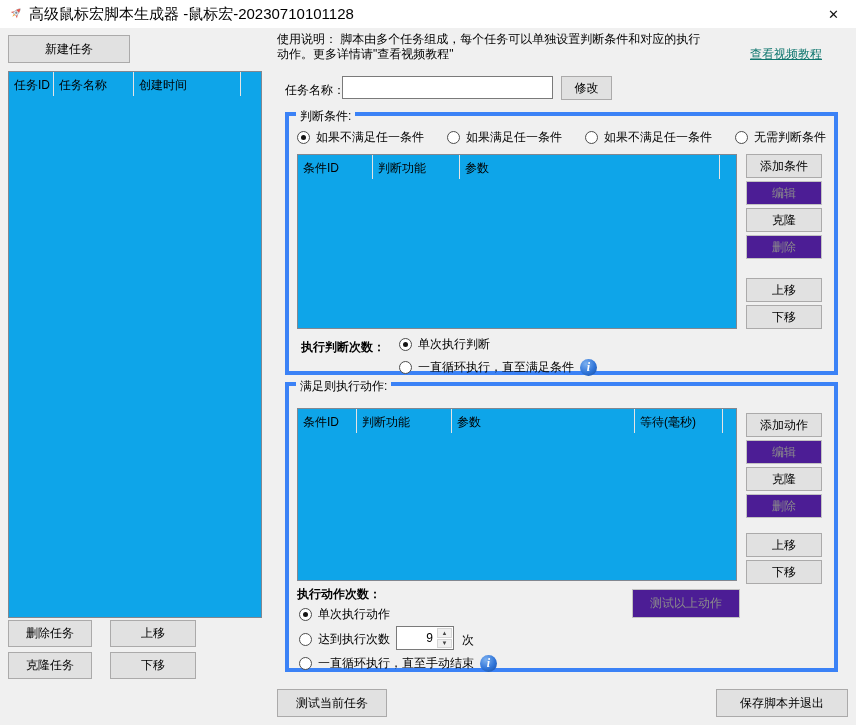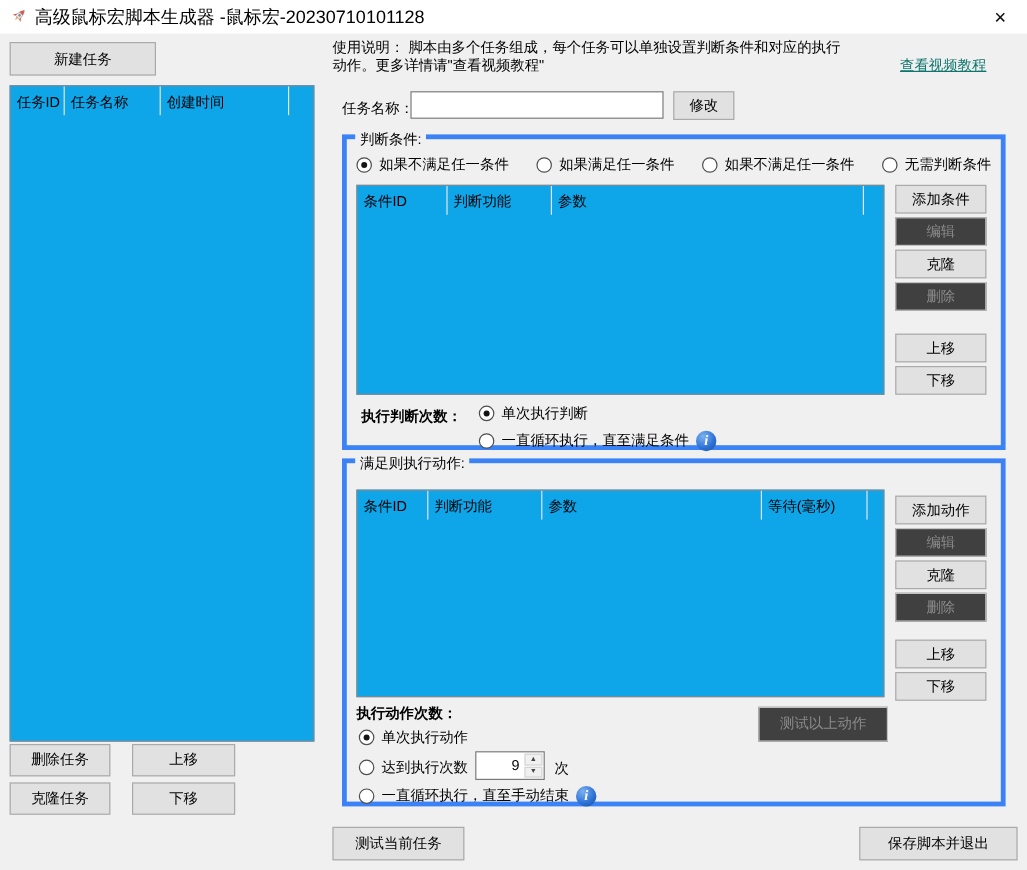--- a/index.html
+++ b/index.html
@@ -11,21 +11,21 @@
   
   .titlebar { position:absolute; left:0; top:0; width:856px; height:28px; background:#ffffff; display:flex; align-items:center; }
   .title-icon { width:16px; height:16px; margin-left:7px; flex:none; }
   .title-text { margin-left:6px; font-size:15px; white-space:nowrap; }
   .close-btn { position:absolute; right:0; top:0; width:45px; height:28px; display:flex; align-items:center; justify-content:center;
                font-size:13px; color:#111; cursor:default; background:transparent; border:none; }
 
   
   .btn { position:absolute; background:#e1e1e1; border:1px solid #abaaaa; font:inherit; color:#000;
          display:flex; align-items:center; justify-content:center; white-space:nowrap; }
-  .btn:disabled { background:#404040; border-color:#c2c2c2; color:#8b8b8b; }
+  .btn:disabled { background:#4c1d95; border-color:#c2c2c2; color:#8b8b8b; }
 
   .listview { position:absolute; background:#0ea5e9; border:1px solid #828790; }
   .lv-header { display:flex; height:24px; }
   .lv-col { border-right:1px solid #e4e4e4; padding:5px 0 0 5px; overflow:hidden; white-space:nowrap; }
   .lv-fill { flex:1; border-right:none; }
 
   .groupbox { position:absolute; border:4px solid #3b82f6; }
   .gb-label { position:absolute; top:-8px; left:7px; background:#f0f0f0; padding:0 4px; white-space:nowrap; }
 
   .radio { display:inline-flex; align-items:center; cursor:default; white-space:nowrap; }

